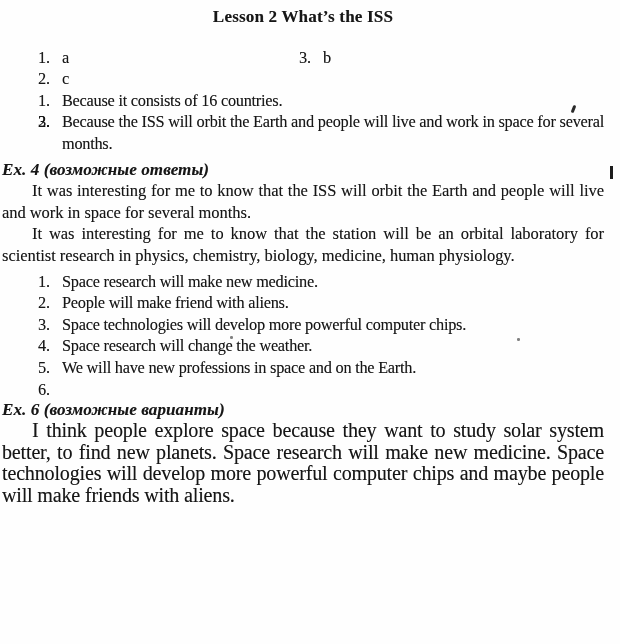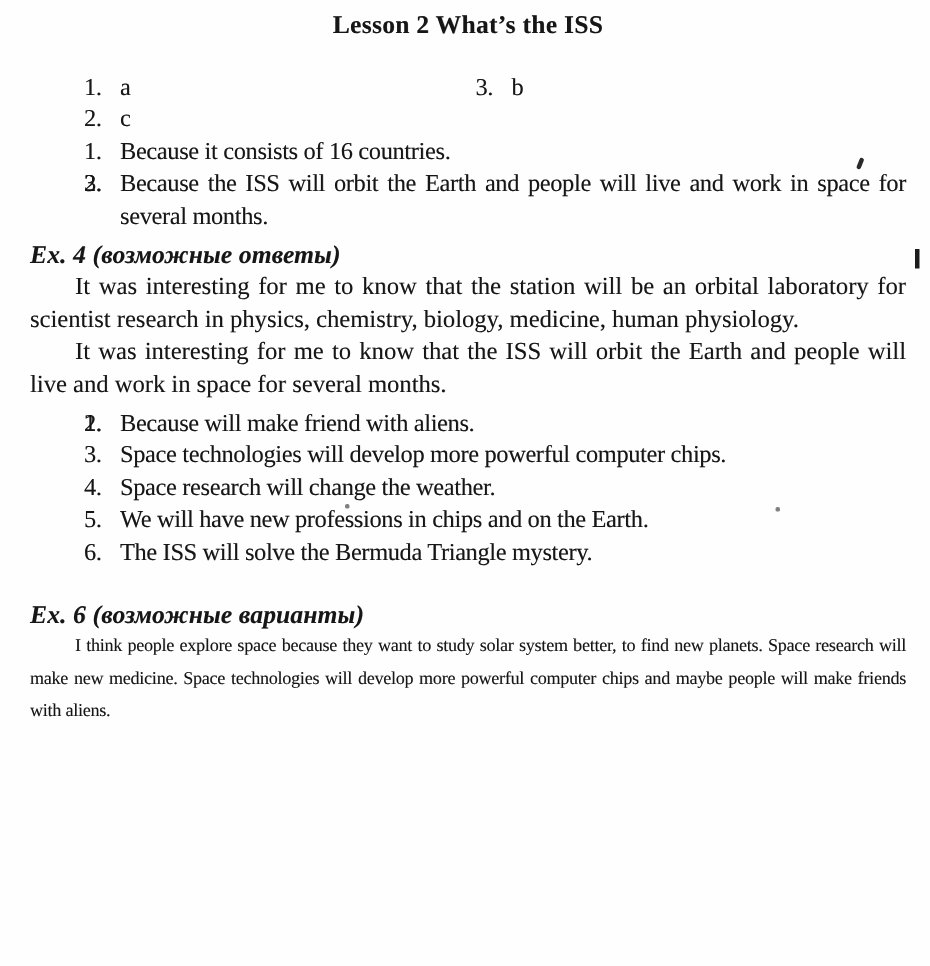--- a/index.html
+++ b/index.html
@@ -5,21 +5,21 @@
   * { margin:0; padding:0; box-sizing:border-box; }
   html, body { background:#ffffff; }
   .page {
     position:relative;
     width:620px; height:644px;
     background:#fefefe;
     color:#161616;
     font-family:"Liberation Serif", serif;
     font-size:16.4px;
     line-height:21.6px;
-    padding:6px 16px 0 20px;
+    padding:6px 16px 0 2px;
     overflow:hidden;
     text-shadow:0.2px 0.2px 0 rgba(0,0,0,0.38);
   }
   .title {
     text-align:center;
     font-weight:bold;
     font-size:17px;
     letter-spacing:0.2px;
     margin-bottom:20px;
   }
@@ -41,21 +41,21 @@
     padding-left:60px;
     text-align:justify;
     letter-spacing:-0.2px;
     font-size:16.2px;
   }
   .li .num { position:absolute; left:36px; }
   .para {
     text-align:justify;
     text-indent:30px;
   }
-  .ex6 .para { font-size:12px; letter-spacing:-0.15px; }
+  .ex6 .para { font-size:20px; letter-spacing:-0.15px; }
   .artifact-apostrophe {
     position:absolute; left:572px; top:105px;
     width:3px; height:8px;
     background:#2a2a2a; border-radius:2px;
     transform:rotate(22deg);
   }
   .artifact-tick {
     position:absolute; left:610px; top:166px;
     width:2.5px; height:13px;
     background:#1c1c1c;
@@ -104,47 +104,47 @@
       <span class="num">2.</span>
     </div>
     <div class="li">
       <span class="num">3.</span>
       <span>Because the ISS will orbit the Earth and people will live and work in space for several months.</span>
     </div>
   </section>
 
   <section class="ex4">
     <div class="ex-heading">Ex. 4 (возможные ответы)</div>
+    <p class="para">It was interesting for me to know that the ISS will orbit the Earth and people will live and work in space for several months.</p>
     <p class="para">It was interesting for me to know that the station will be an orbital laboratory for scientist research in physics, chemistry, biology, medicine, human physiology.</p>
-    <p class="para">It was interesting for me to know that the ISS will orbit the Earth and people will live and work in space for several months.</p>
   </section>
 
   <section class="ex5">
     <div class="li">
       <span class="num">1.</span>
+      <span>Space research will make new medicine.</span>
     </div>
     <div class="li">
       <span class="num">2.</span>
-      <span>Because will make friend with aliens.</span>
+      <span>People will make friend with aliens.</span>
     </div>
     <div class="li">
       <span class="num">3.</span>
       <span>Space technologies will develop more powerful computer chips.</span>
     </div>
     <div class="li">
       <span class="num">4.</span>
       <span>Space research will change the weather.</span>
     </div>
     <div class="li">
       <span class="num">5.</span>
-      <span>We will have new professions in chips and on the Earth.</span>
+      <span>We will have new professions in space and on the Earth.</span>
     </div>
     <div class="li">
       <span class="num">6.</span>
-      <span>The ISS will solve the Bermuda Triangle mystery.</span>
     </div>
   </section>
 
   <section class="ex6">
     <div class="ex-heading">Ex. 6 (возможные варианты)</div>
     <p class="para">I think people explore space because they want to study solar system better, to find new planets. Space research will make new medicine. Space technologies will develop more powerful computer chips and maybe people will make friends with aliens.</p>
   </section>
 
   <div class="artifact-apostrophe"></div>
   <div class="artifact-tick"></div>

